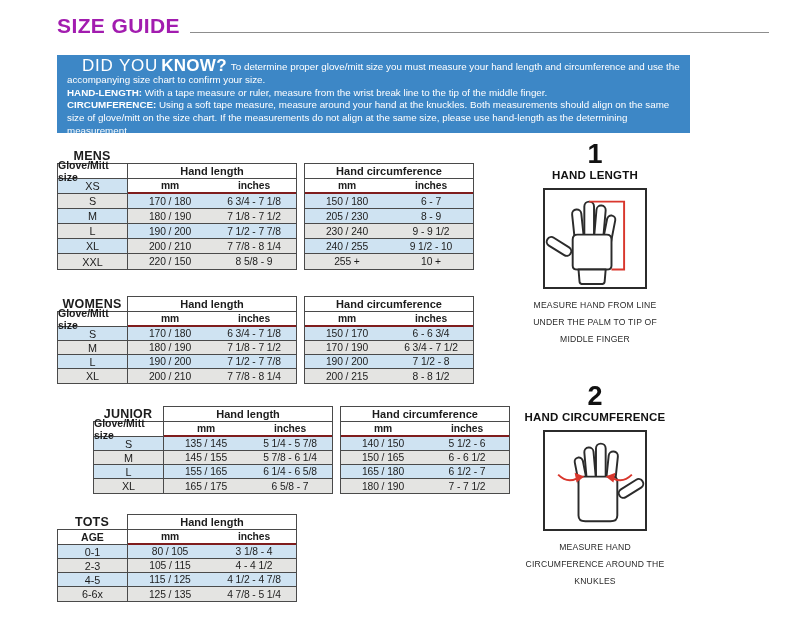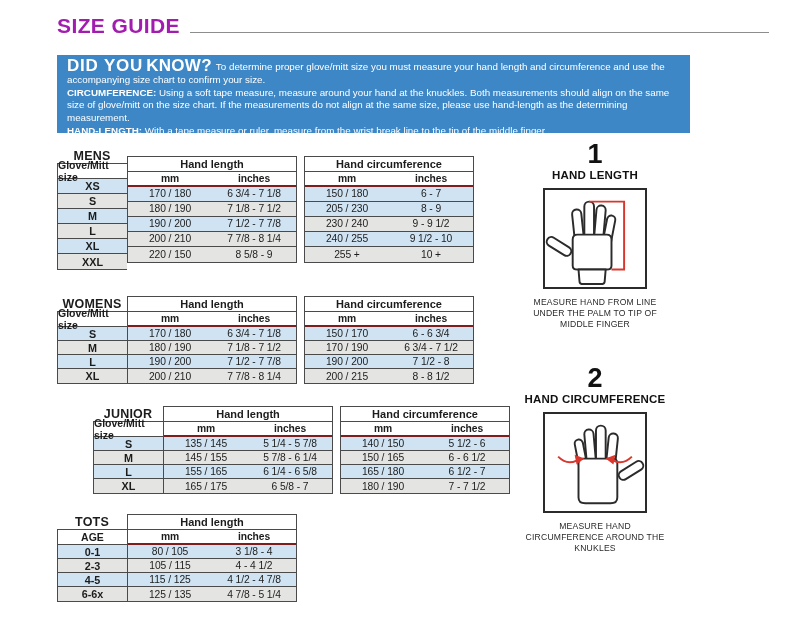--- a/index.html
+++ b/index.html
@@ -13,37 +13,37 @@
   .hdr { position:absolute; left:57px; top:14px; width:712px; display:flex; align-items:flex-end; }
   .hdr h1 { font-size:21px; font-weight:bold; letter-spacing:.4px; color:#a21caf; padding-right:10px; white-space:nowrap; }
   .title-rule { flex:1; border-bottom:1.5px solid #8d8d8d; margin-bottom:5px; }
 
   
   .banner {
     position:absolute; left:57px; top:55px; width:633px; height:78px;
     background:#3d87c6; color:#fff; padding:5px 10px 6px; overflow:hidden;
   }
   .banner p { font-size:9.8px; line-height:12.8px; }
-  .dyk-light { font-size:17px; font-weight:700; letter-spacing:.8px; vertical-align:-1px; }
+  .dyk-light { font-size:17px; font-weight:400; letter-spacing:.8px; vertical-align:-1px;margin-left:15px; }
   .dyk-bold  { font-size:17px; font-weight:800; letter-spacing:.3px; vertical-align:-1px; margin:0 4px 0 3px; }
   .blabel { font-weight:bold; }
 
   
   .tables { position:absolute; left:57px; top:148px; }
-  .tbl { --rh:14px; display:flex; align-items:center; }
+  .tbl { --rh:14px; display:flex; align-items:flex-end; }
   .tbl.tall { --rh:15px; }
   .tbl.mb1 { margin-bottom:26px; } .tbl.mb2 { margin-bottom:22px; } .tbl.mb3 { margin-bottom:20px;margin-left:36px; }
 
   .colA { width:70px; }
   .a-title { height:15px; display:flex; align-items:center; justify-content:center;
              font-size:12.5px; font-weight:bold; letter-spacing:.2px; }
   .a-box { border:1px solid #4a4a4a; border-right:none; }
   .a-cell { height:15px; display:flex; align-items:center; justify-content:center;
             font-size:10.5px; border-bottom:1px solid #4a4a4a; background:#fff; }
-  .a-cell.szc { height:var(--rh); font-weight:bold; font-size:10.8px; }
+  .a-cell.szc { height:var(--rh); font-weight:normal; font-size:10.8px; }
   .a-cell.subh { font-weight:bold; }
   .a-box .a-cell:last-child { border-bottom:none; }
 
   .colB { width:170px; border:1px solid #4a4a4a; background:#fff; }
   .b-head { height:15px; display:flex; align-items:center; justify-content:center;
             font-size:11px; font-weight:bold; border-bottom:1px solid #4a4a4a; }
   .b-sub { height:15px; display:flex; border-bottom:2px solid #7f1d1d; font-weight:bold; }
   .b-row { height:var(--rh); display:flex; border-bottom:1px solid #4a4a4a; }
   .colB .b-row:last-child { border-bottom:none; }
   .hcell { flex:1; display:flex; align-items:center; justify-content:center; font-size:10.3px; letter-spacing:-.1px; }
@@ -51,36 +51,36 @@
   .rb { background:#cfe3f2; }
   .rg { background:#e4e4e2; }
 
   
   .panels { position:absolute; left:512px; top:140px; width:166px; text-align:center; }
   .panel + .panel { margin-top:34px; }
   .panel-num { font-size:27px; font-weight:800; line-height:28px; color:#111; }
   .panel-title { font-size:11.5px; font-weight:800; letter-spacing:.2px; margin:1px 0 7px; color:#111; }
   .panel-box { width:104px; height:101px; border:2px solid #2b2b2b; margin:0 auto 8px; background:#fff; }
   .panel-box svg { width:100%; height:100%; display:block; }
-  .panel-caption { font-size:8.6px; line-height:11px; letter-spacing:.2px; color:#2a2a2a; width:152px; margin:0 auto; }
+  .panel-caption { font-size:8.6px; line-height:17px; letter-spacing:.2px; color:#2a2a2a; width:152px; margin:0 auto; }
 </style>
 </head>
 <body>
 
 <div class="page">
 
   <div class="hdr">
     <h1>SIZE GUIDE</h1>
     <div class="title-rule"></div>
   </div>
 
   <div class="banner">
     <p><span class="dyk-light">DID YOU</span><span class="dyk-bold">KNOW?</span><span>To determine proper glove/mitt size you must measure your hand length and circumference and use the accompanying size chart to confirm your size.</span></p>
+    <p><span class="blabel">HAND-LENGTH:</span> <span>With a tape measure or ruler, measure from the wrist break line to the tip of the middle finger.</span></p>
     <p><span class="blabel">CIRCUMFERENCE:</span> <span>Using a soft tape measure, measure around your hand at the knuckles. Both measurements should align on the same size of glove/mitt on the size chart. If the measurements do not align at the same size, please use hand-length as the determining measurement.</span></p>
-    <p><span class="blabel">HAND-LENGTH:</span> <span>With a tape measure or ruler, measure from the wrist break line to the tip of the middle finger.</span></p>
   </div>
 
   <div class="tables" id="tables-root">
       <div class="tbl tall mb1">
         <div class="colA">
           <div class="a-title">MENS</div>
           <div class="a-box">
             <div class="a-cell subh">Glove/Mitt size</div>
             <div class="a-cell szc rb">XS</div>
             <div class="a-cell szc rg">S</div>

